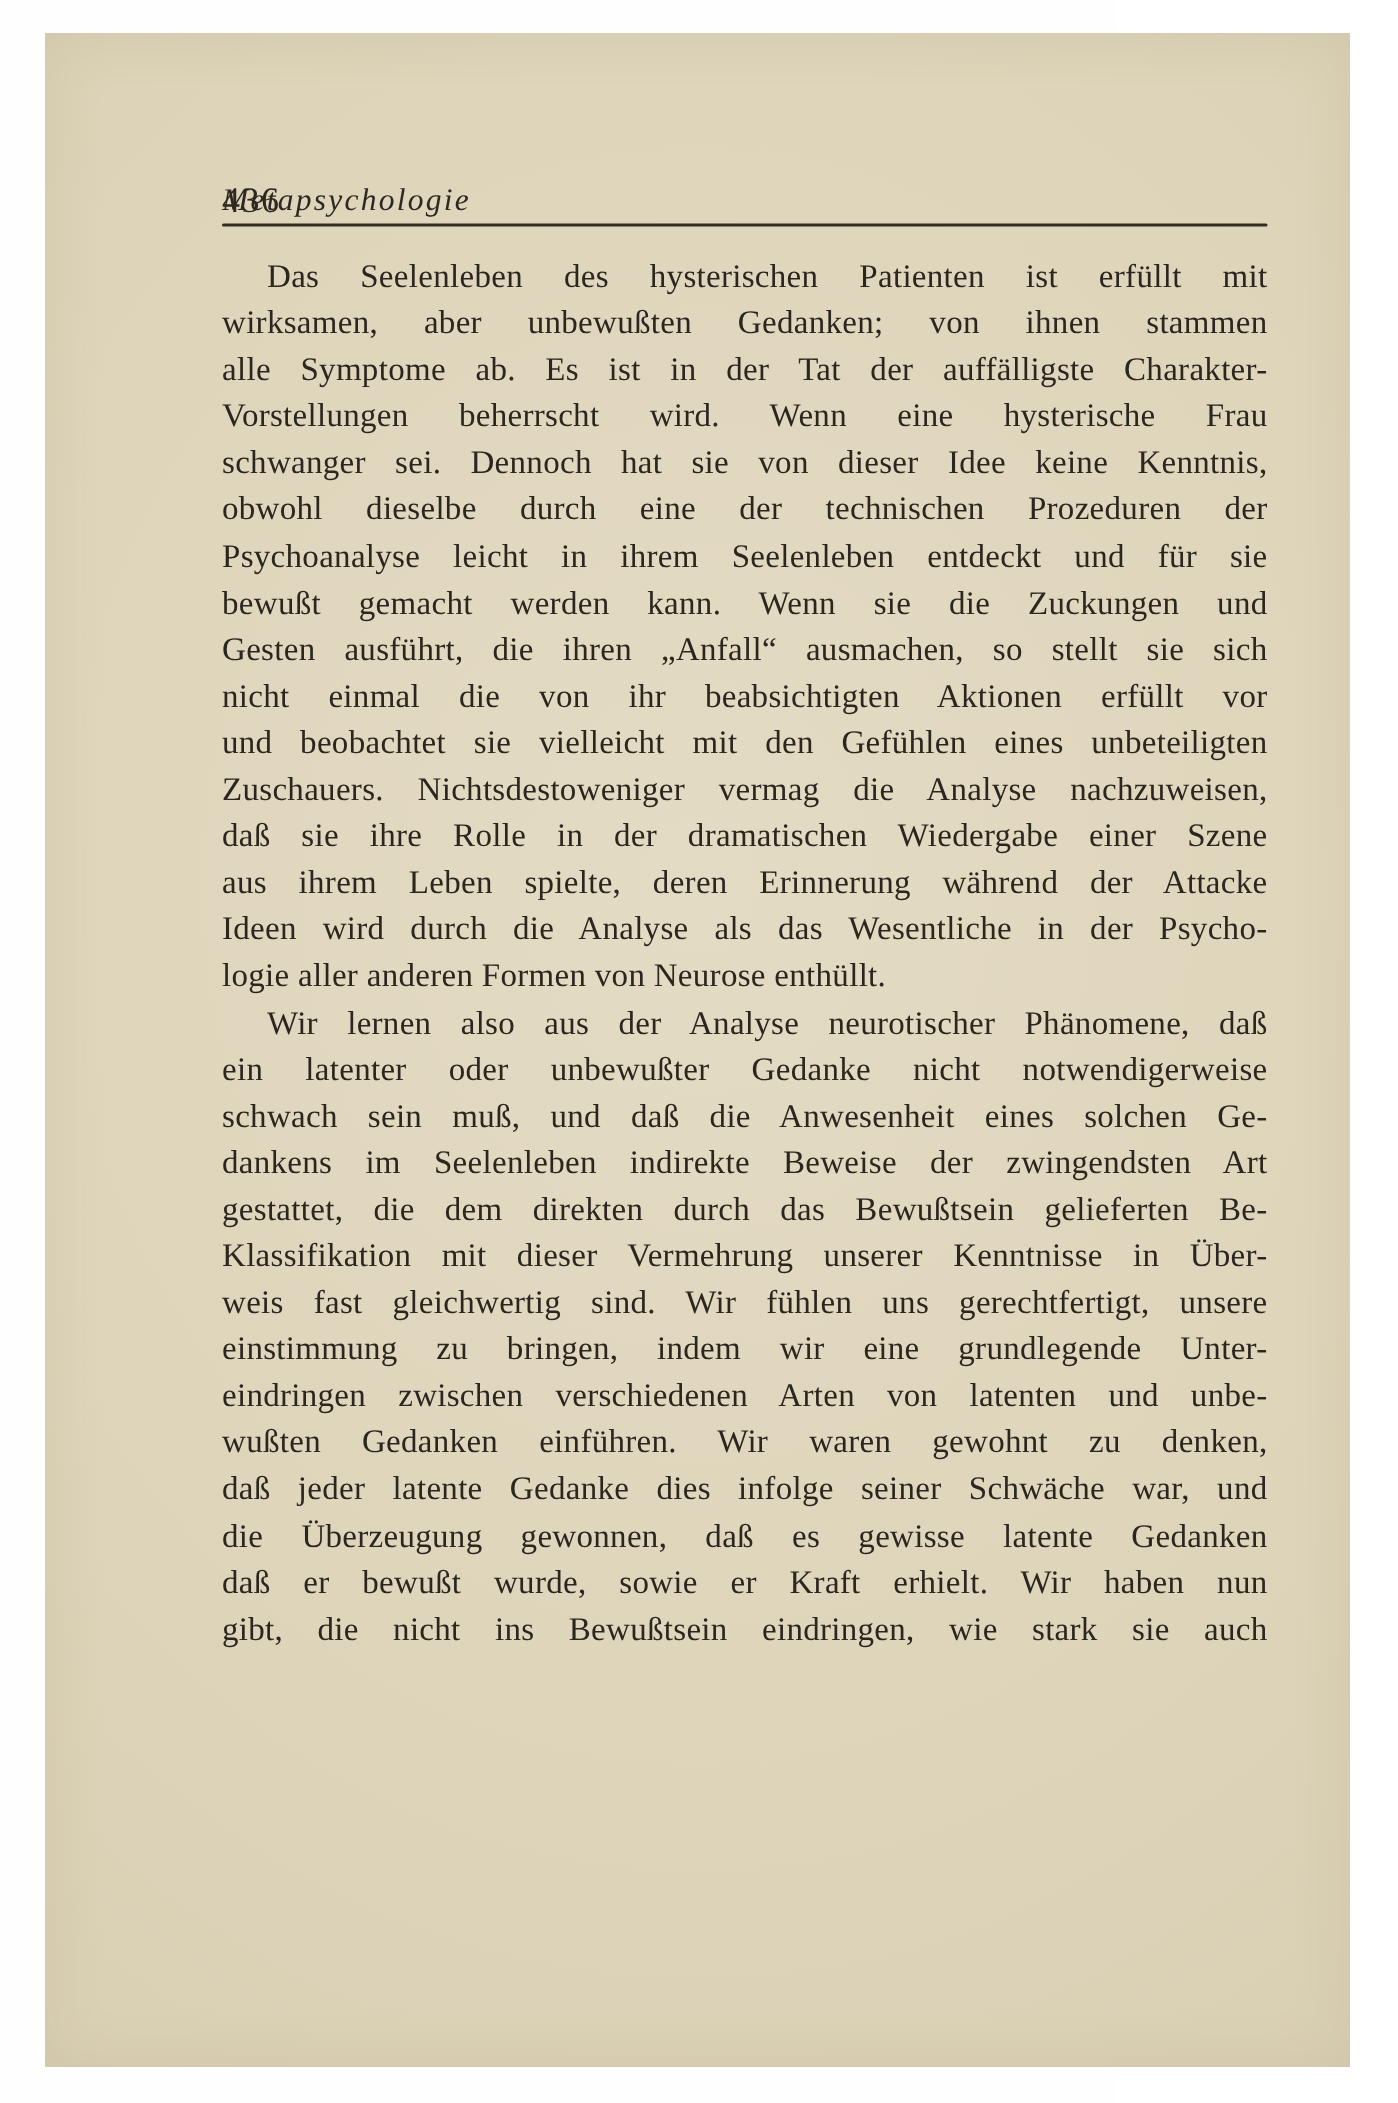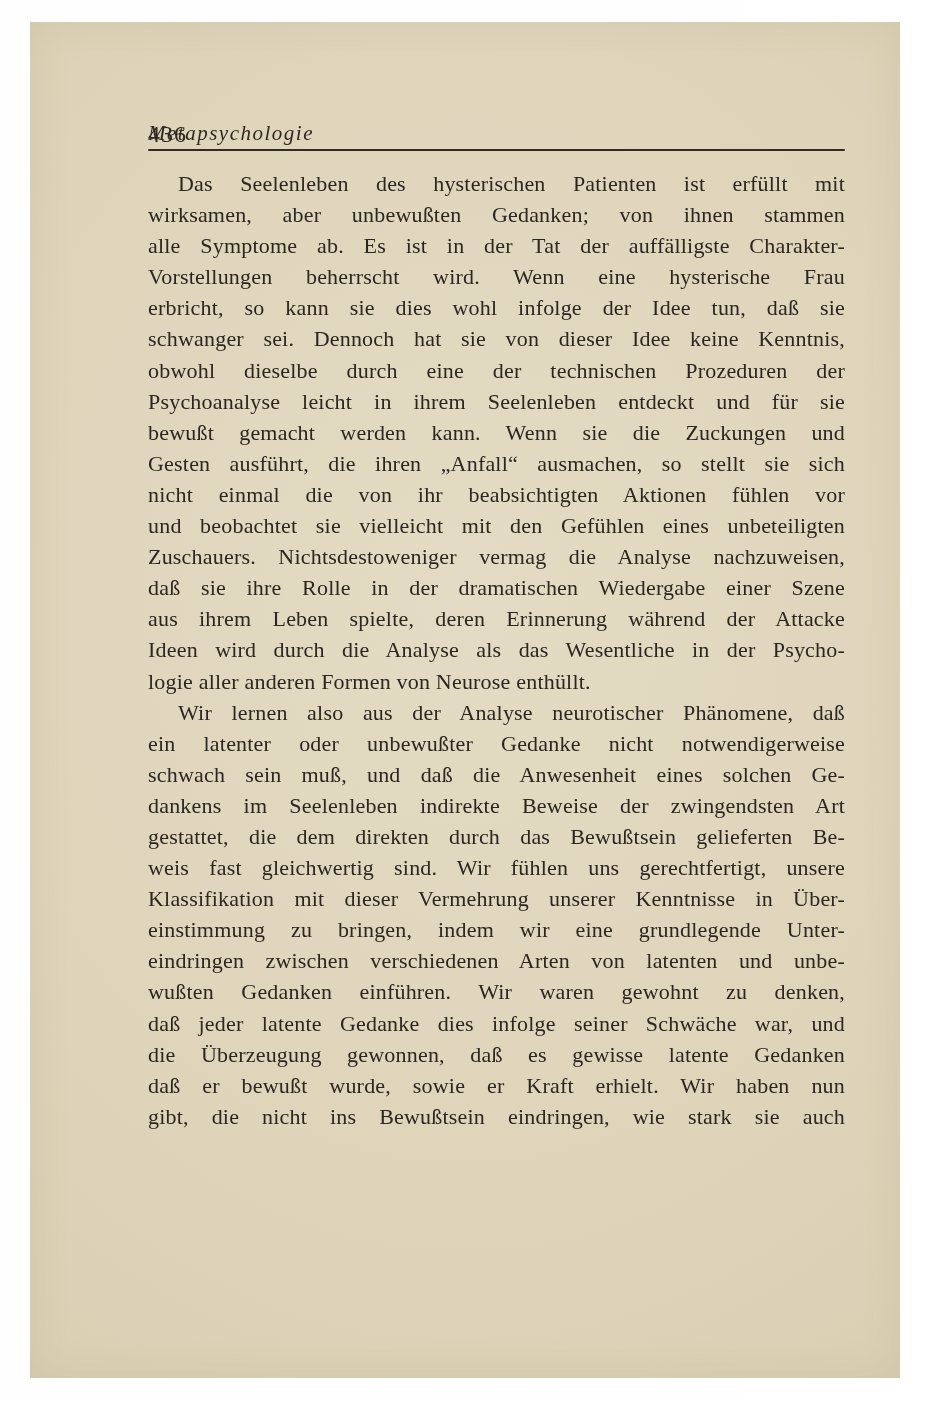--- a/index.html
+++ b/index.html
@@ -94,40 +94,39 @@
     <div class="header-row">
       <span class="pagenum">436</span>
       <span class="running-title">Metapsychologie</span>
     </div>
     <div class="header-rule"></div>
     <div class="body-text">
         <div class="line para-first">Das Seelenleben des hysterischen Patienten ist erfüllt mit</div>
         <div class="line">wirksamen, aber unbewußten Gedanken; von ihnen stammen</div>
         <div class="line">alle Symptome ab. Es ist in der Tat der auffälligste Charakter-</div>
         <div class="line">Vorstellungen beherrscht wird. Wenn eine hysterische Frau</div>
-        <div class="line">erbricht, so kann sie dies wohl infolge der Idee tun, daß sie</div>
         <div class="line">schwanger sei. Dennoch hat sie von dieser Idee keine Kenntnis,</div>
         <div class="line">obwohl dieselbe durch eine der technischen Prozeduren der</div>
         <div class="line">Psychoanalyse leicht in ihrem Seelenleben entdeckt und für sie</div>
         <div class="line">bewußt gemacht werden kann. Wenn sie die Zuckungen und</div>
         <div class="line">Gesten ausführt, die ihren „Anfall“ ausmachen, so stellt sie sich</div>
-        <div class="line">nicht einmal die von ihr beabsichtigten Aktionen fühlen vor</div>
+        <div class="line">nicht einmal die von ihr beabsichtigten Aktionen erfüllt vor</div>
         <div class="line">und beobachtet sie vielleicht mit den Gefühlen eines unbeteiligten</div>
         <div class="line">Zuschauers. Nichtsdestoweniger vermag die Analyse nachzuweisen,</div>
         <div class="line">daß sie ihre Rolle in der dramatischen Wiedergabe einer Szene</div>
         <div class="line">aus ihrem Leben spielte, deren Erinnerung während der Attacke</div>
         <div class="line">Ideen wird durch die Analyse als das Wesentliche in der Psycho-</div>
         <div class="line para-last-left">logie aller anderen Formen von Neurose enthüllt.</div>
         <div class="line para-first">Wir lernen also aus der Analyse neurotischer Phänomene, daß</div>
         <div class="line">ein latenter oder unbewußter Gedanke nicht notwendigerweise</div>
         <div class="line">schwach sein muß, und daß die Anwesenheit eines solchen Ge-</div>
         <div class="line">dankens im Seelenleben indirekte Beweise der zwingendsten Art</div>
         <div class="line">gestattet, die dem direkten durch das Bewußtsein gelieferten Be-</div>
+        <div class="line">Klassifikation mit dieser Vermehrung unserer Kenntnisse in Über-</div>
         <div class="line">weis fast gleichwertig sind. Wir fühlen uns gerechtfertigt, unsere</div>
-        <div class="line">Klassifikation mit dieser Vermehrung unserer Kenntnisse in Über-</div>
         <div class="line">einstimmung zu bringen, indem wir eine grundlegende Unter-</div>
         <div class="line">eindringen zwischen verschiedenen Arten von latenten und unbe-</div>
         <div class="line">wußten Gedanken einführen. Wir waren gewohnt zu denken,</div>
         <div class="line">daß jeder latente Gedanke dies infolge seiner Schwäche war, und</div>
         <div class="line">die Überzeugung gewonnen, daß es gewisse latente Gedanken</div>
         <div class="line">daß er bewußt wurde, sowie er Kraft erhielt. Wir haben nun</div>
         <div class="line">gibt, die nicht ins Bewußtsein eindringen, wie stark sie auch</div>
       </div>
   </div>
 </div>

